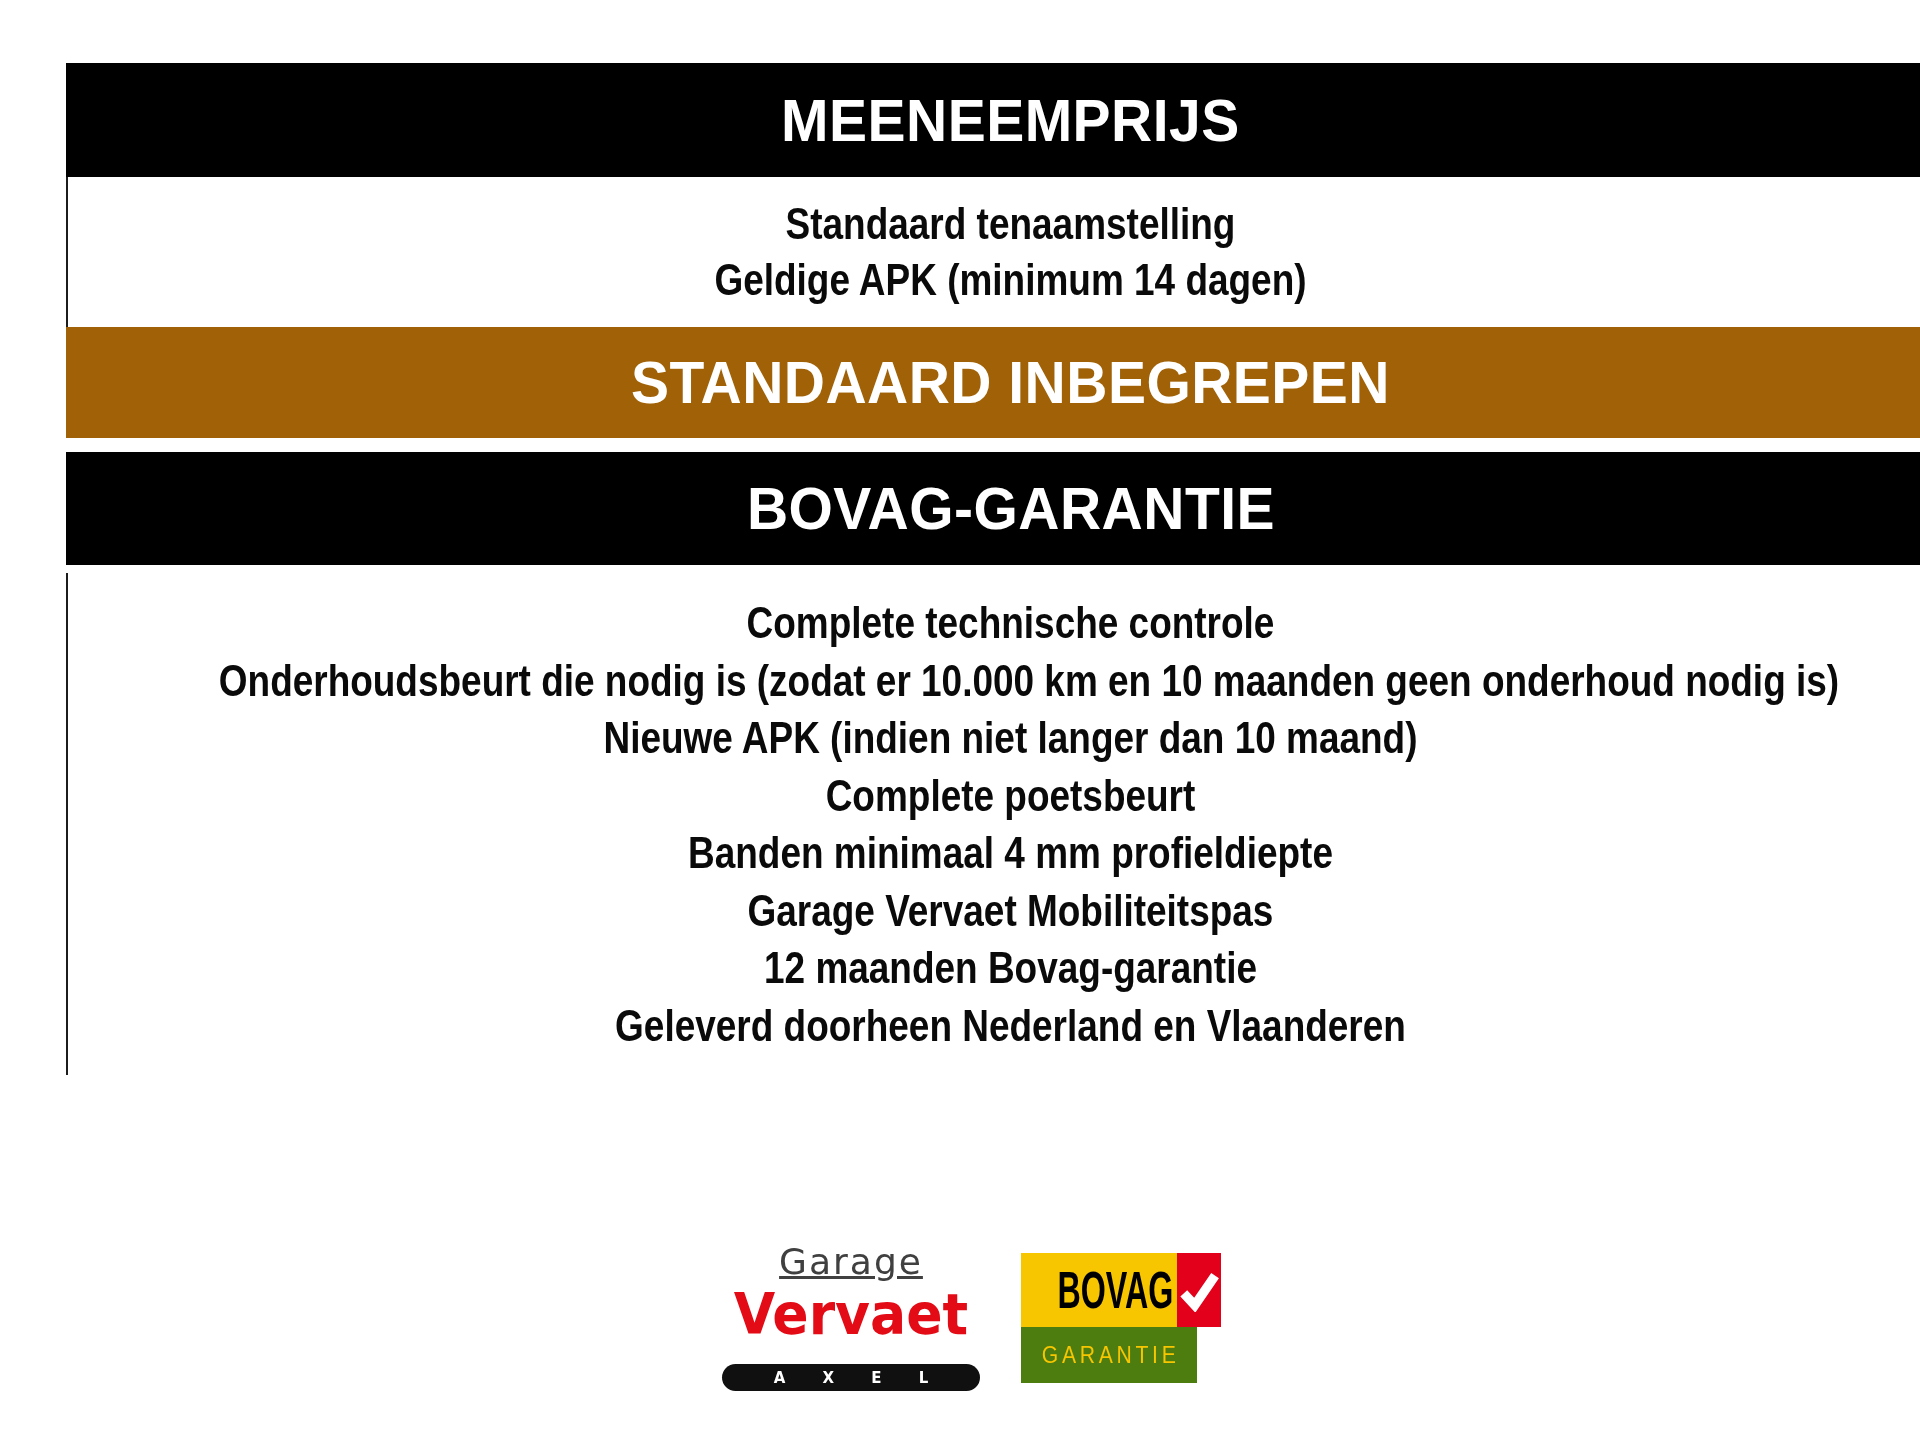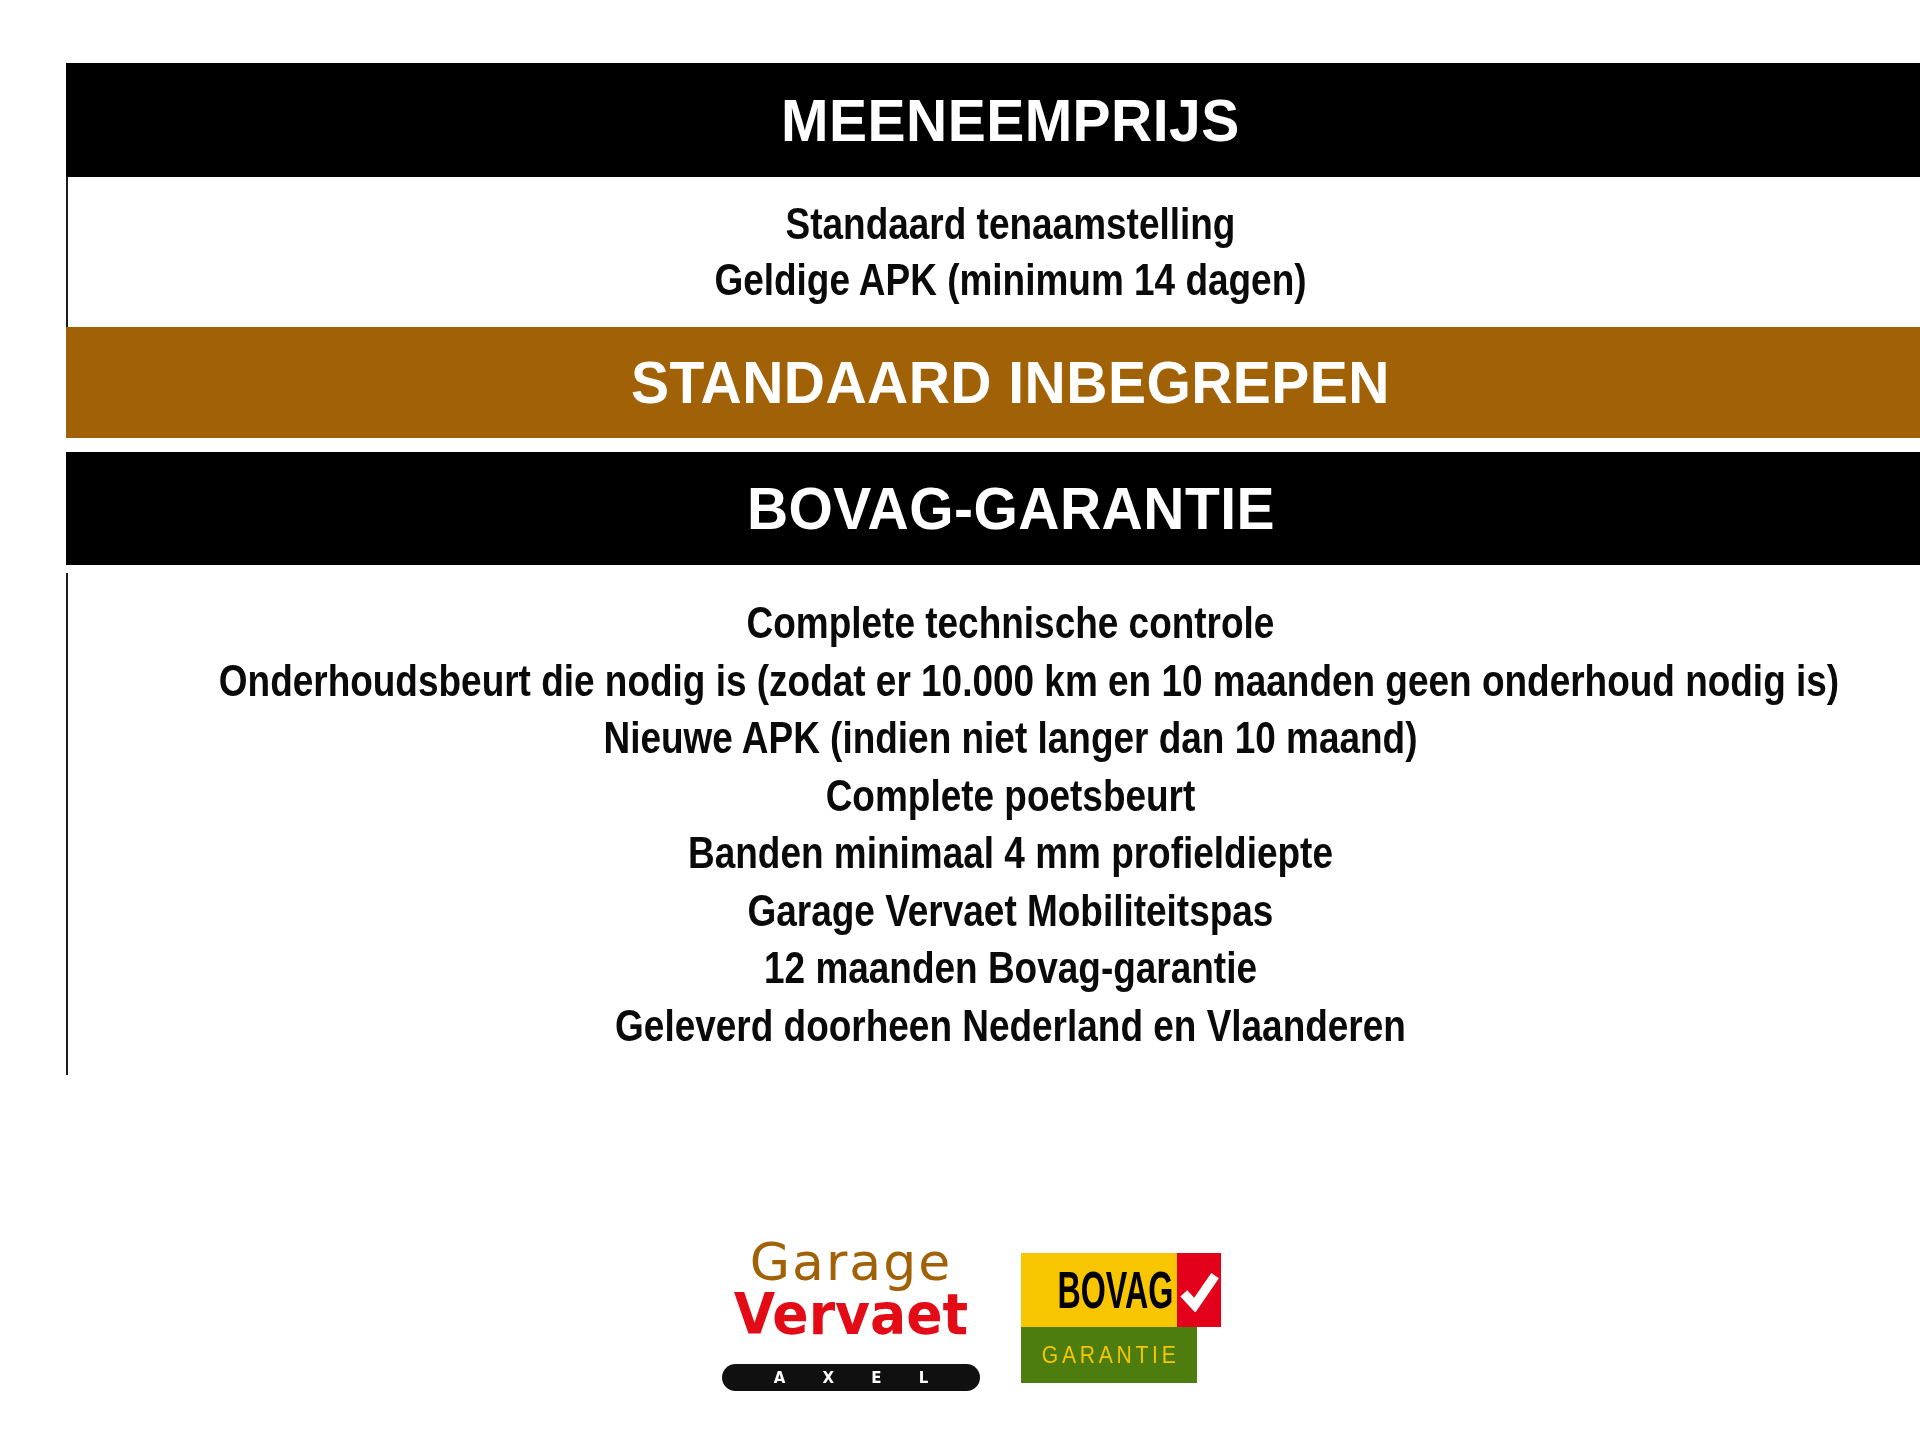--- a/index.html
+++ b/index.html
@@ -46,21 +46,21 @@
     text-align:center; white-space:nowrap;
     transform:scaleX(0.84);
   }
   .white-conditions .txt-line { line-height:56px; }
   .white-items .txt-line      { line-height:57.5px; }
 
   
   .garage-logo { position:absolute; left:722px; top:1240px; width:258px; text-align:center; }
   .garage-word {
     font-family:"DejaVu Sans", sans-serif;
-    font-size:52px; line-height:44px; color:#a16207; letter-spacing:2px;
+    font-size:36px; line-height:44px; color:#404040; letter-spacing:2px;text-decoration:underline;
   }
   .vervaet-word {
     font-family:"DejaVu Sans", sans-serif;
     font-weight:700; font-size:57px; line-height:60px; color:#e30b16;
     transform:scaleX(0.94); white-space:nowrap;
   }
   .axel-pill {
     margin-top:20px; height:27px; border-radius:14px; background:#101010;
     display:flex; align-items:center; justify-content:center;
   }

